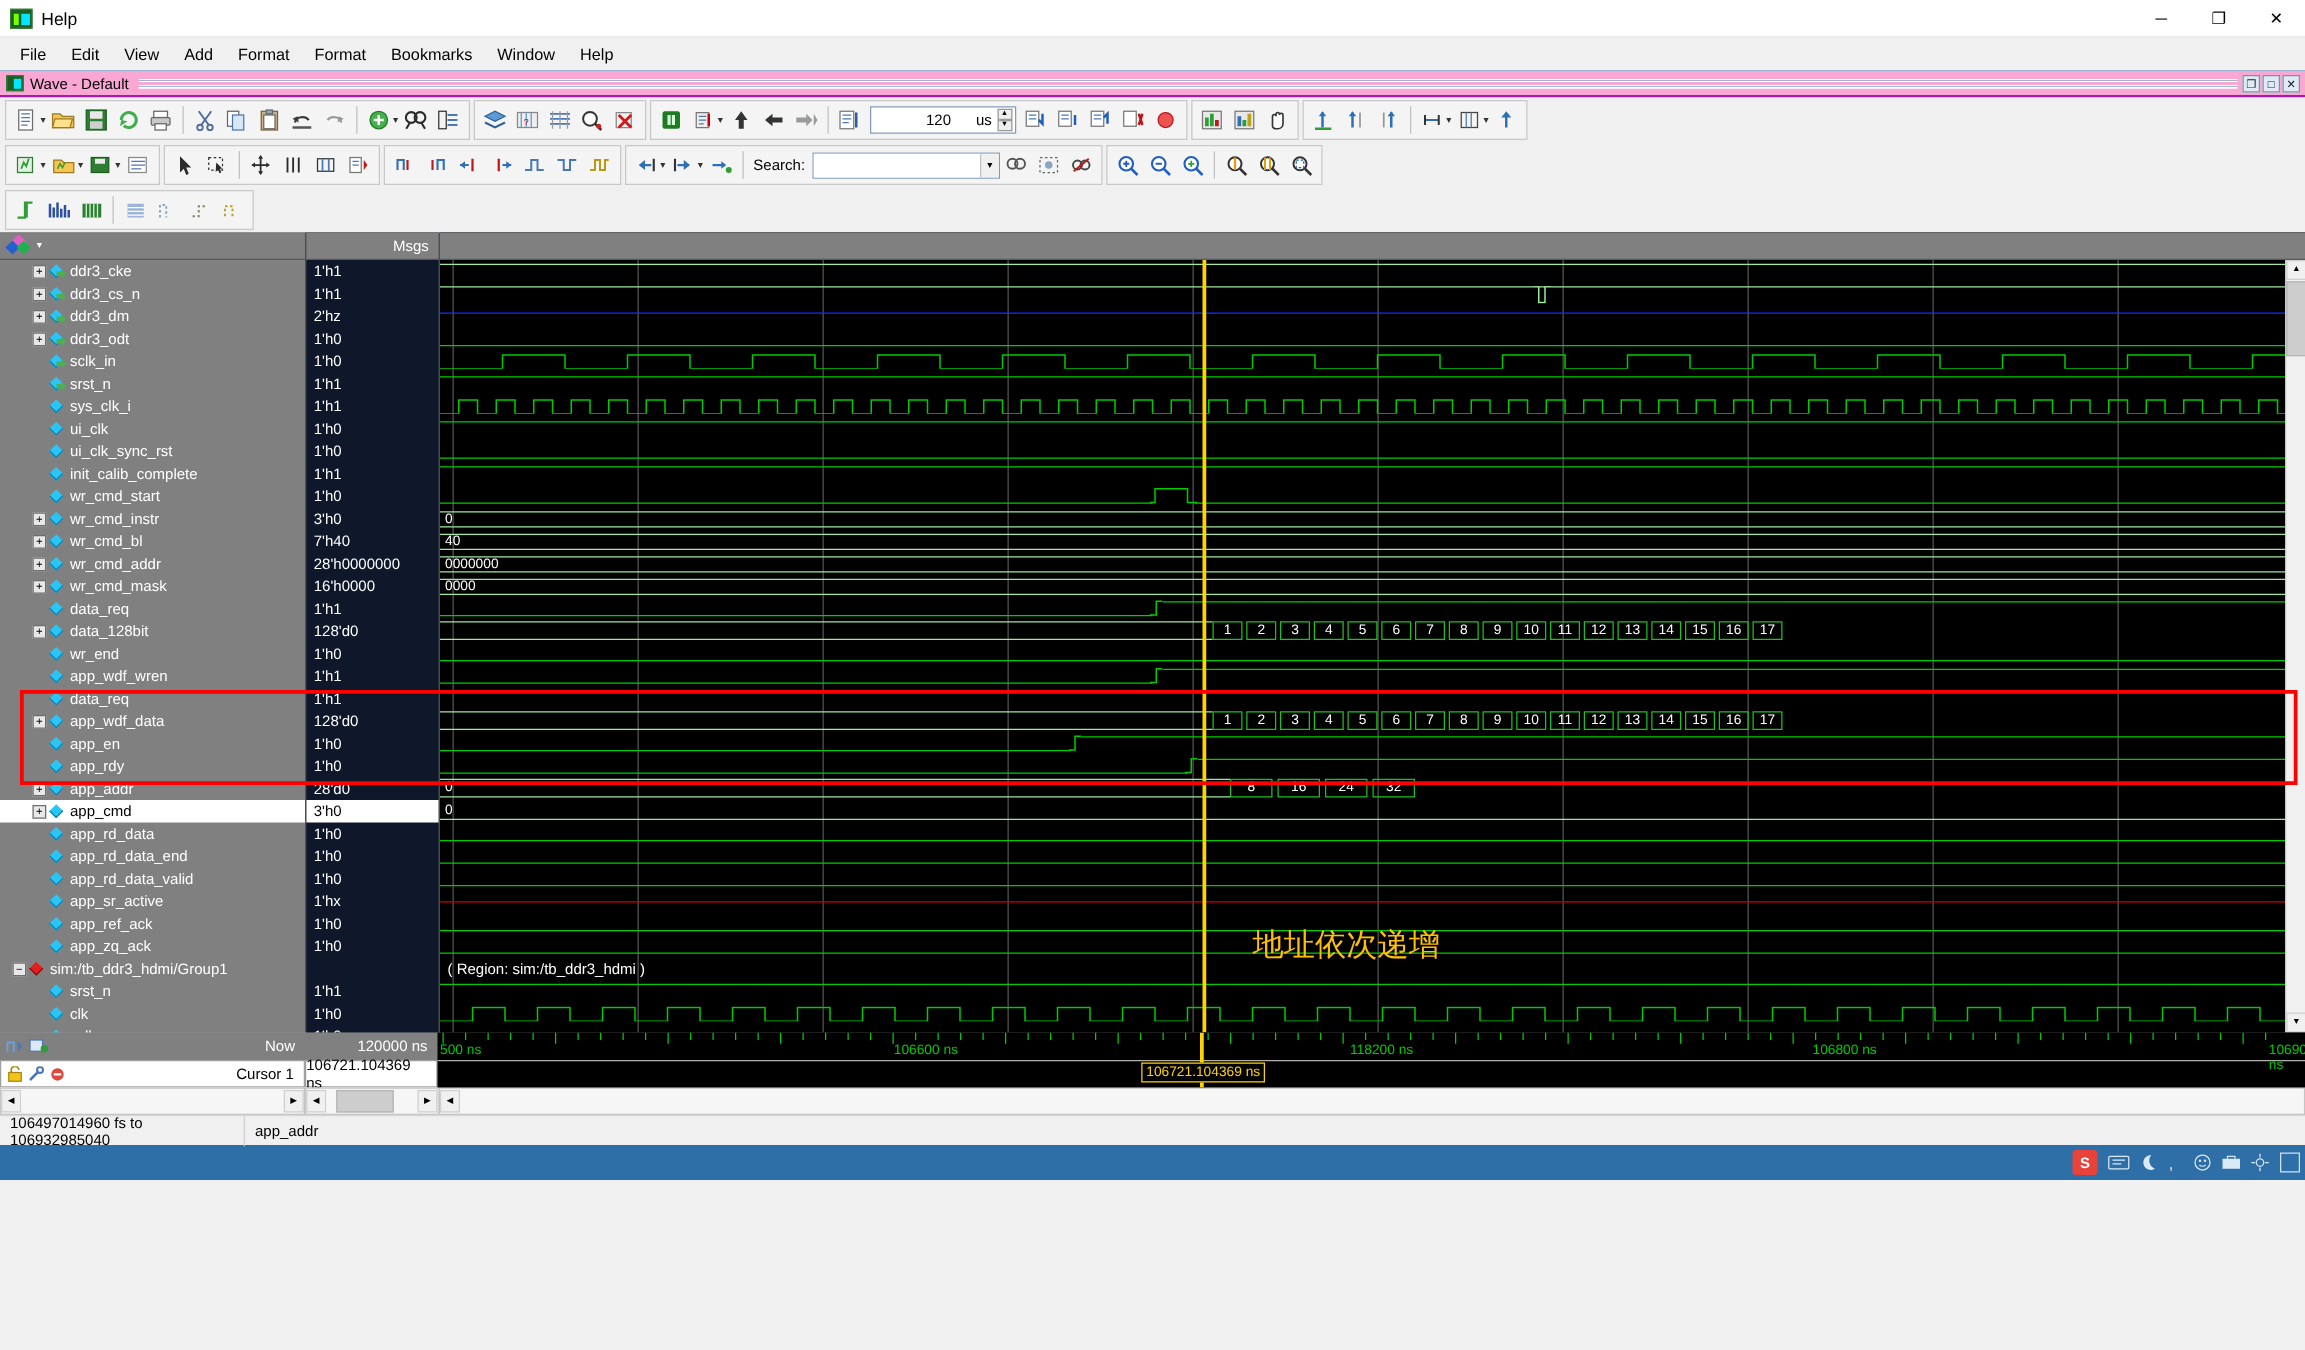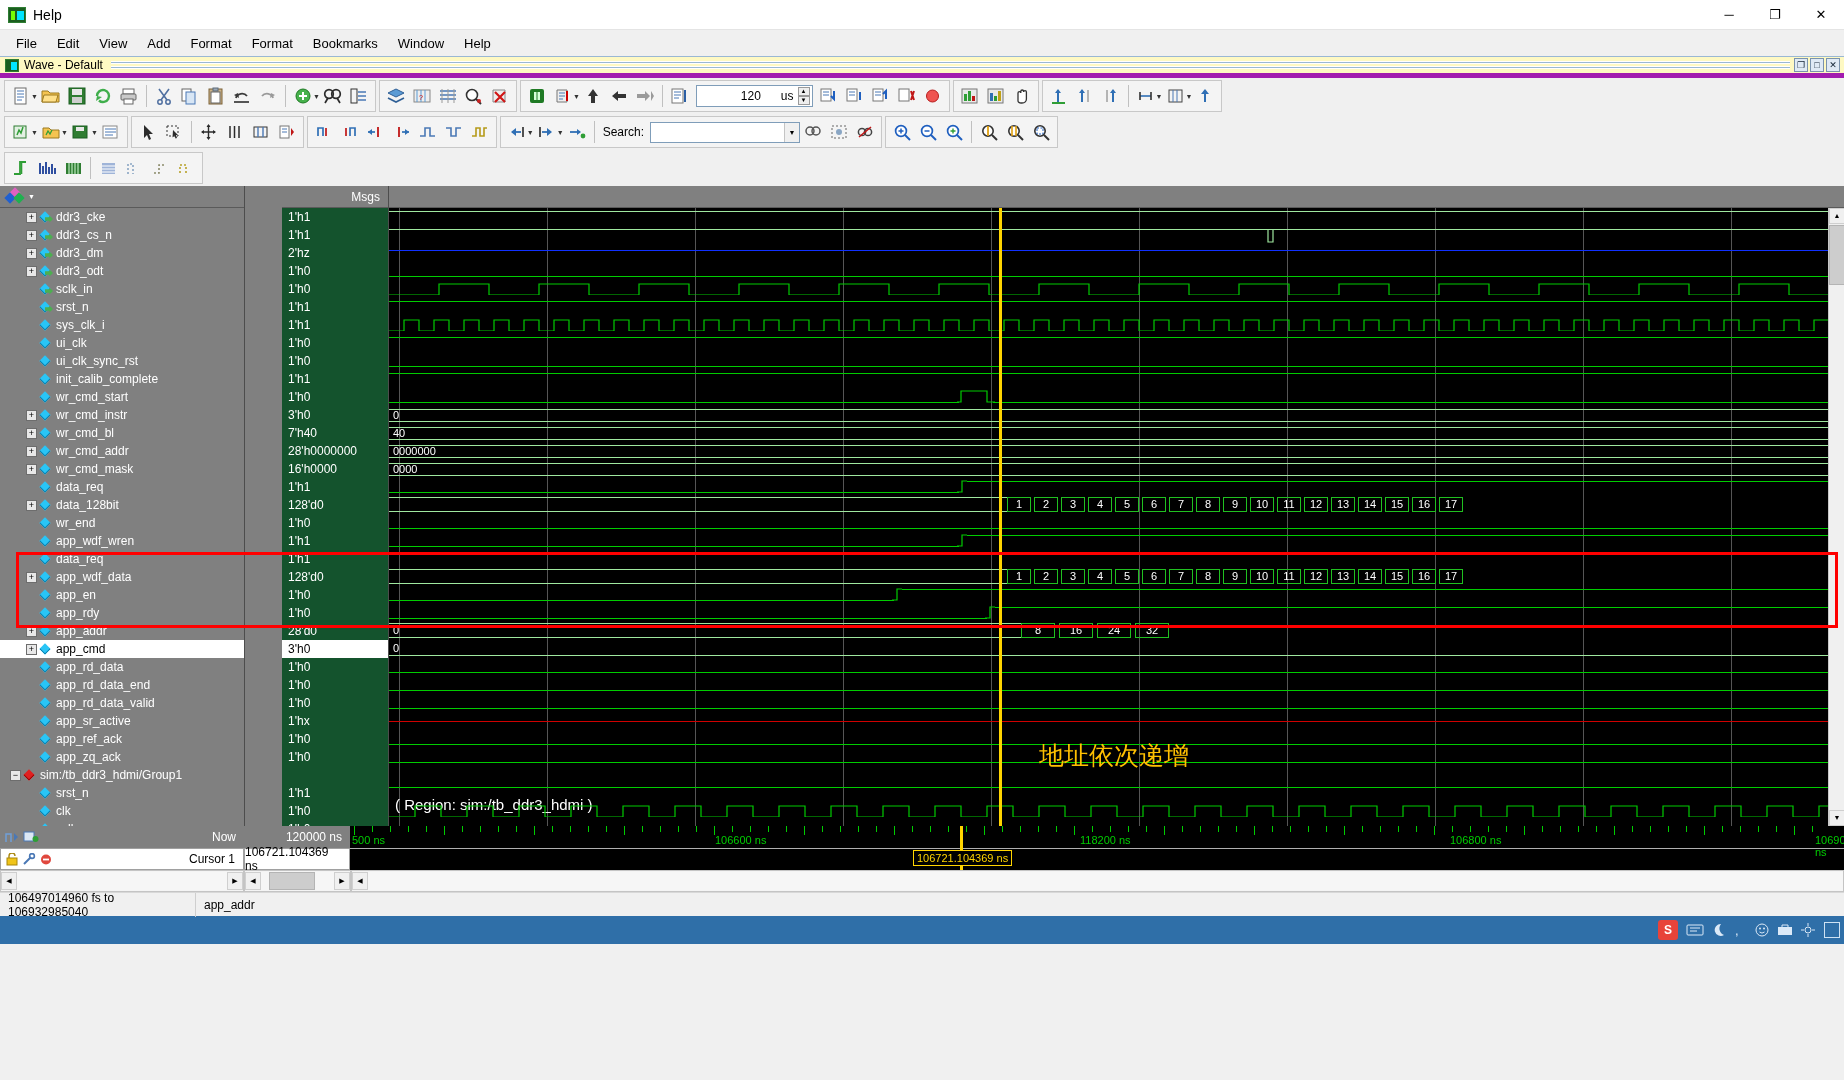--- a/index.html
+++ b/index.html
@@ -24,22 +24,22 @@
   .titlebar .app-icon::before{content:"";position:absolute;left:2px;top:3px;width:4px;height:9px;background:#76ff03;}
   .titlebar .app-icon::after{content:"";position:absolute;left:8px;top:3px;width:7px;height:9px;background:#00e5ff;}
   .titlebar .title { font-size:14px; color:#000; }
   .titlebar .wbtns { margin-left:auto; display:flex; height:30px; }
   .wbtn { width:46px;height:30px;display:flex;align-items:center;justify-content:center;color:#000;font-size:13px;}
   
   .menubar { height:26px; background:#f0f0f0; display:flex; align-items:center; padding-left:6px; }
   .menubar .mi { padding:3px 10px; font-size:13px; color:#000; }
   
   .wave-title {
-    height:22px; background:#fef9c3; display:flex; align-items:center;
-    border-top:1px solid #9ab8d4; border-bottom:5px solid #a21caf; padding-left:5px;
+    height:22px; background:#f9a8d4; display:flex; align-items:center;
+    border-top:1px solid #9ab8d4; border-bottom:2px solid #a21caf; padding-left:5px;
   }
   .wave-title .ic { width:14px;height:13px;background:#1b5e20;border:1px solid #2e7d32;margin-right:5px;position:relative;flex:none;}
   .wave-title .ic::after{content:"";position:absolute;left:5px;top:2px;width:6px;height:8px;background:#00e5ff;}
   .wave-title .tt { font-size:12px;color:#000;margin-right:8px;white-space:nowrap;}
   .wave-title .grip { flex:1; height:8px;
     background:repeating-linear-gradient(to bottom,#ffffff 0 1px,#9ab8d4 1px 2px,#ffffff 2px 3px,transparent 3px 5px);}
   .wave-title .tbtns{display:flex;gap:2px;margin:0 4px;}
   .wave-title .tb{width:14px;height:14px;border:1px solid #7a93ad;background:#dfeaf5;font-size:9px;line-height:12px;text-align:center;color:#123;}
   
   .toolbar { background:#f0f0f0; display:flex; align-items:center; padding:2px 4px; }
@@ -55,21 +55,21 @@
   .timefield .tu{font-size:12px;color:#000;margin-left:20px;}
   .spin{display:flex;flex-direction:column;margin-left:4px;}
   .spin div{width:12px;height:9px;border:1px solid #9a9a9a;background:#eee;font-size:6px;line-height:7px;text-align:center;}
   .searchlbl{font-size:12px;color:#000;margin:0 6px 0 4px;}
   .searchbox{display:flex;border:1px solid #7f9db9;background:#fff;height:21px;width:150px;}
   .searchbox input{border:0;outline:0;width:100%;font-size:12px;padding:0 3px;font-family:"Liberation Sans",sans-serif;}
   .searchdrop{width:17px;border-left:1px solid #c4c4c4;background:#f0f0f0;display:flex;align-items:center;justify-content:center;font-size:7px;}
   
   .main { display:flex; height:640px; background:#808080; }
   .names-pane { width:244px; background:#808080; position:relative; }
-  .values-pane { width:106px; background:#14532d; position:relative;margin-left:37px; }
+  .values-pane { width:106px; background:#0f172a; position:relative; }
   .wave-pane { flex:1; background:#000; position:relative; overflow:hidden;}
   .pane-head {
     height:22px; background:#808080; border-bottom:1px solid #5a5a5a;
     display:flex;align-items:center;padding-left:6px;
   }
   .pane-head.values{justify-content:flex-end;padding-right:8px;}
   .pane-head .msgs{color:#fff;font-size:12px;}
   .head-icon{width:18px;height:15px;position:relative;}
   .head-icon i{position:absolute;display:block;}
   .head-icon i:nth-child(1){left:5px;top:0;width:8px;height:8px;background:#e060c0;transform:rotate(45deg);}
@@ -1129,21 +1129,21 @@
         <div class="" style="position: absolute; left: 708px; top: 415px; width: 34px; height: 15px; border: 1px solid rgb(32, 192, 32); color: rgb(255, 255, 255); font-size: 11px; line-height: 13px; text-align: center; box-sizing: border-box;">24</div>
         <div class="" style="position: absolute; left: 746px; top: 415px; width: 34px; height: 15px; border: 1px solid rgb(32, 192, 32); color: rgb(255, 255, 255); font-size: 11px; line-height: 13px; text-align: center; box-sizing: border-box;">32</div>
         <div class="" style="position: absolute; left: 4px; top: 434px; color: rgb(255, 255, 255); font-size: 11px;">0</div>
         <div class="wline" style="left: 0px; top: 447px; width: 1478px; background: rgb(159, 232, 159);"></div>
         <div class="wline" style="left: 0px; top: 464px; width: 1478px; background: rgb(0, 204, 0);"></div>
         <div class="wline" style="left: 0px; top: 482px; width: 1478px; background: rgb(0, 204, 0);"></div>
         <div class="wline" style="left: 0px; top: 500px; width: 1478px; background: rgb(0, 204, 0);"></div>
         <div class="wline" style="left: 0px; top: 513px; width: 1478px; background: rgb(208, 0, 0);"></div>
         <div class="wline" style="left: 0px; top: 536px; width: 1478px; background: rgb(0, 204, 0);"></div>
         <div class="wline" style="left: 0px; top: 554px; width: 1478px; background: rgb(0, 204, 0);"></div>
-        <div class="" style="position: absolute; left: 6px; top: 588px; color: rgb(255, 255, 255); font-size: 15px; white-space: nowrap;">( Region: sim:/tb_ddr3_hdmi )</div>
+        <div class="" style="position: absolute; left: 6px; top: 560px; color: rgb(255, 255, 255); font-size: 12px; white-space: nowrap;">( Region: sim:/tb_ddr3_hdmi )</div>
         <div class="wline" style="left: 0px; top: 579px; width: 1478px; background: rgb(0, 204, 0);"></div>
         <div class="clkwave" style="left: 0px; top: 597px; width: 1478px; height: 12px;"><svg width="1478" height="12">
             <path d="M0 12 L26 12 L26 1 L52 1 L52 12 L78 12 L78 1 L104 1 L104 12 L130 12 L130 1 L156 1 L156 12 L182 12 L182 1 L208 1 L208 12 L234 12 L234 1 L260 1 L260 12 L286 12 L286 1 L312 1 L312 12 L338 12 L338 1 L364 1 L364 12 L390 12 L390 1 L416 1 L416 12 L442 12 L442 1 L468 1 L468 12 L494 12 L494 1 L520 1 L520 12 L546 12 L546 1 L572 1 L572 12 L598 12 L598 1 L624 1 L624 12 L650 12 L650 1 L676 1 L676 12 L702 12 L702 1 L728 1 L728 12 L754 12 L754 1 L780 1 L780 12 L806 12 L806 1 L832 1 L832 12 L858 12 L858 1 L884 1 L884 12 L910 12 L910 1 L936 1 L936 12 L962 12 L962 1 L988 1 L988 12 L1014 12 L1014 1 L1040 1 L1040 12 L1066 12 L1066 1 L1092 1 L1092 12 L1118 12 L1118 1 L1144 1 L1144 12 L1170 12 L1170 1 L1196 1 L1196 12 L1222 12 L1222 1 L1248 1 L1248 12 L1274 12 L1274 1 L1300 1 L1300 12 L1326 12 L1326 1 L1352 1 L1352 12 L1378 12 L1378 1 L1404 1 L1404 12 L1430 12 L1430 1 L1456 1 L1456 12 L1478 12" fill="none" stroke="#00cc00" stroke-width="1.2"></path>
           </svg></div>
         <div class="cursor-line" style="left: 610px; background: rgb(255, 212, 0);"></div>
         <div class="annot" style="left: 650px; top: 530px;">地址依次递增</div>
       </div>
     <div class="vsb">
       <div class="ar">▲</div>
       <div class="thumb"></div>

